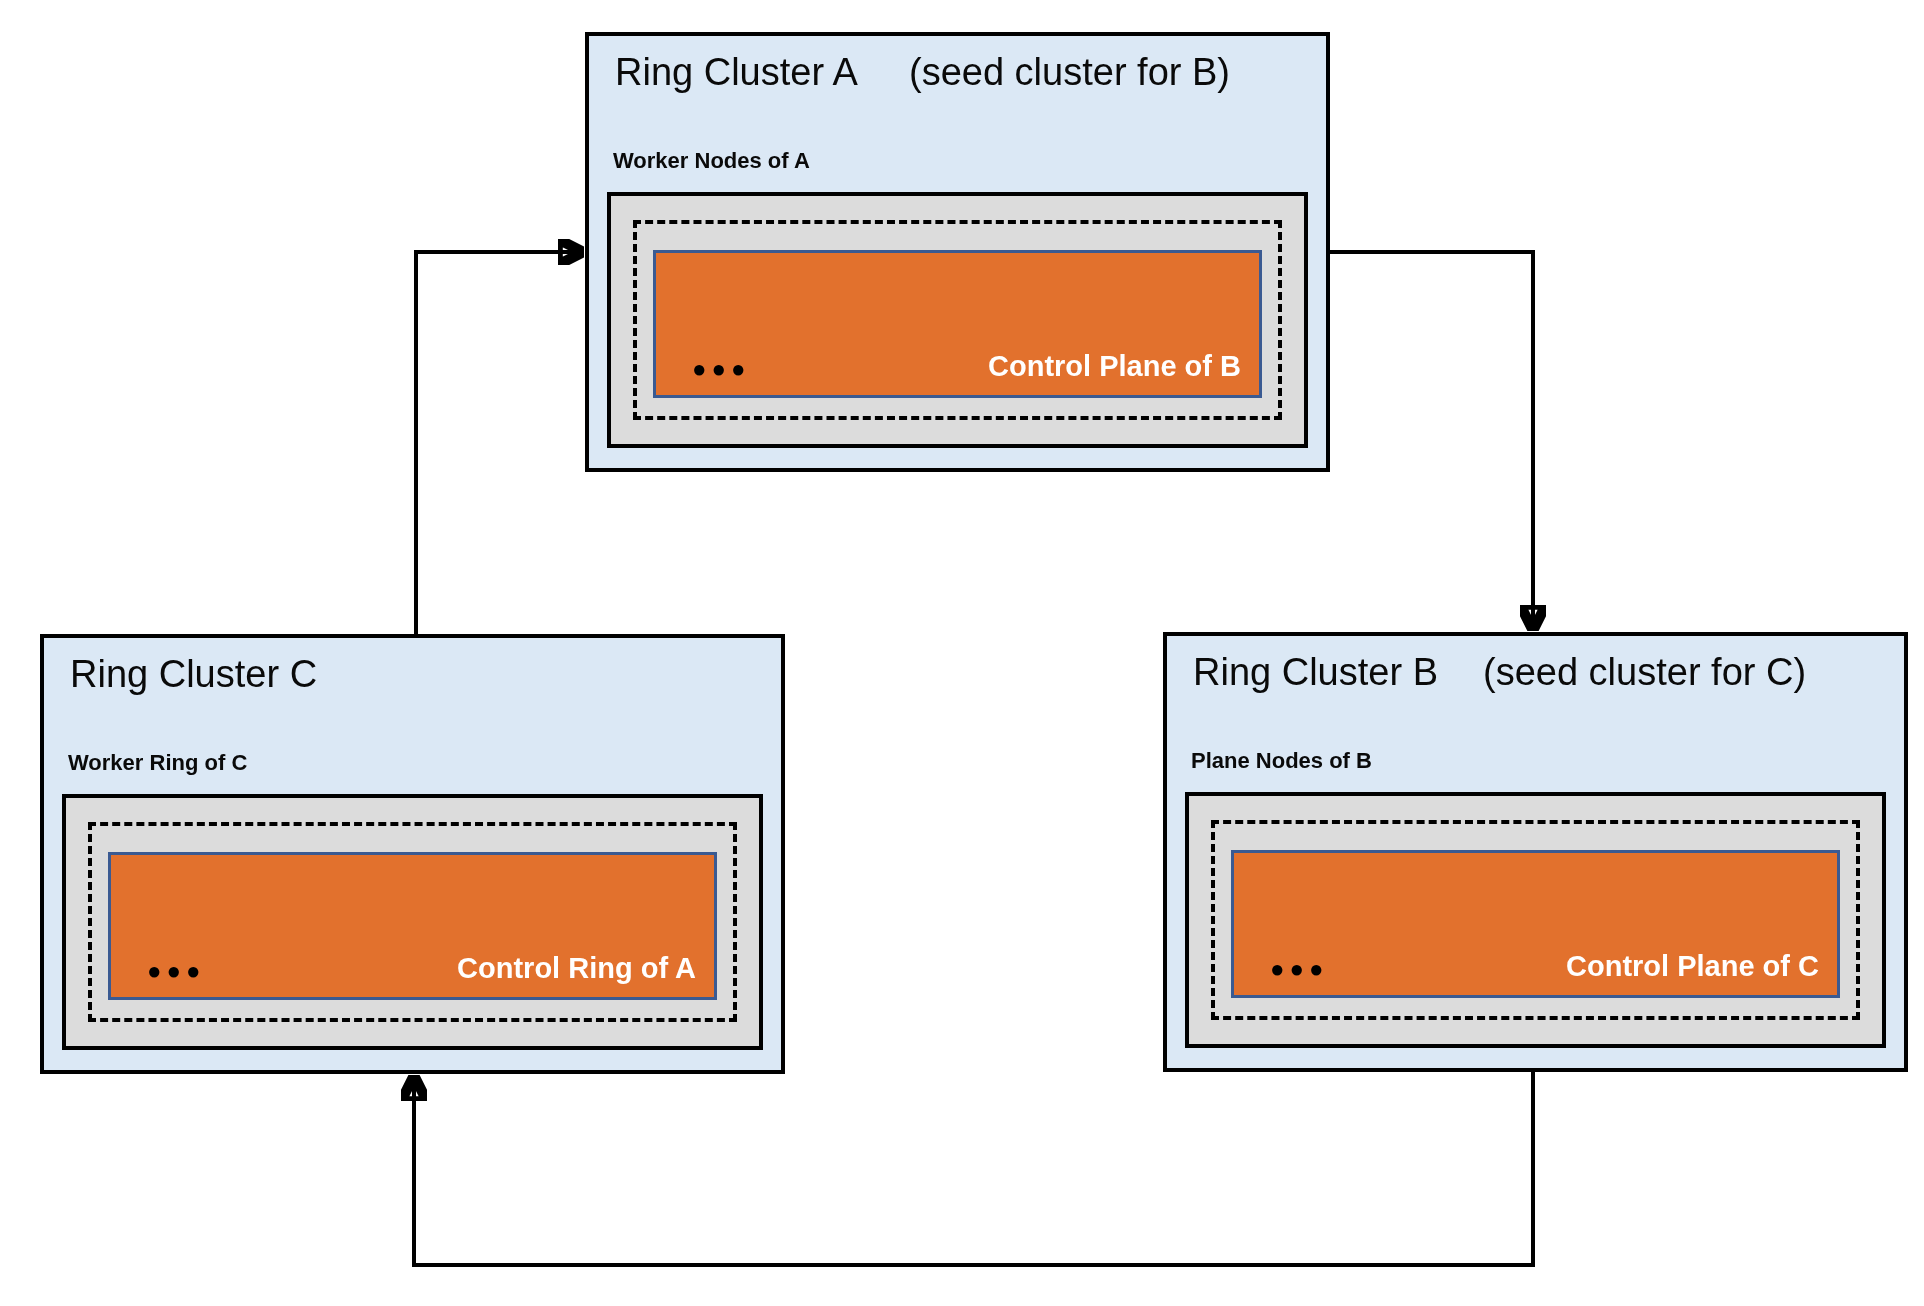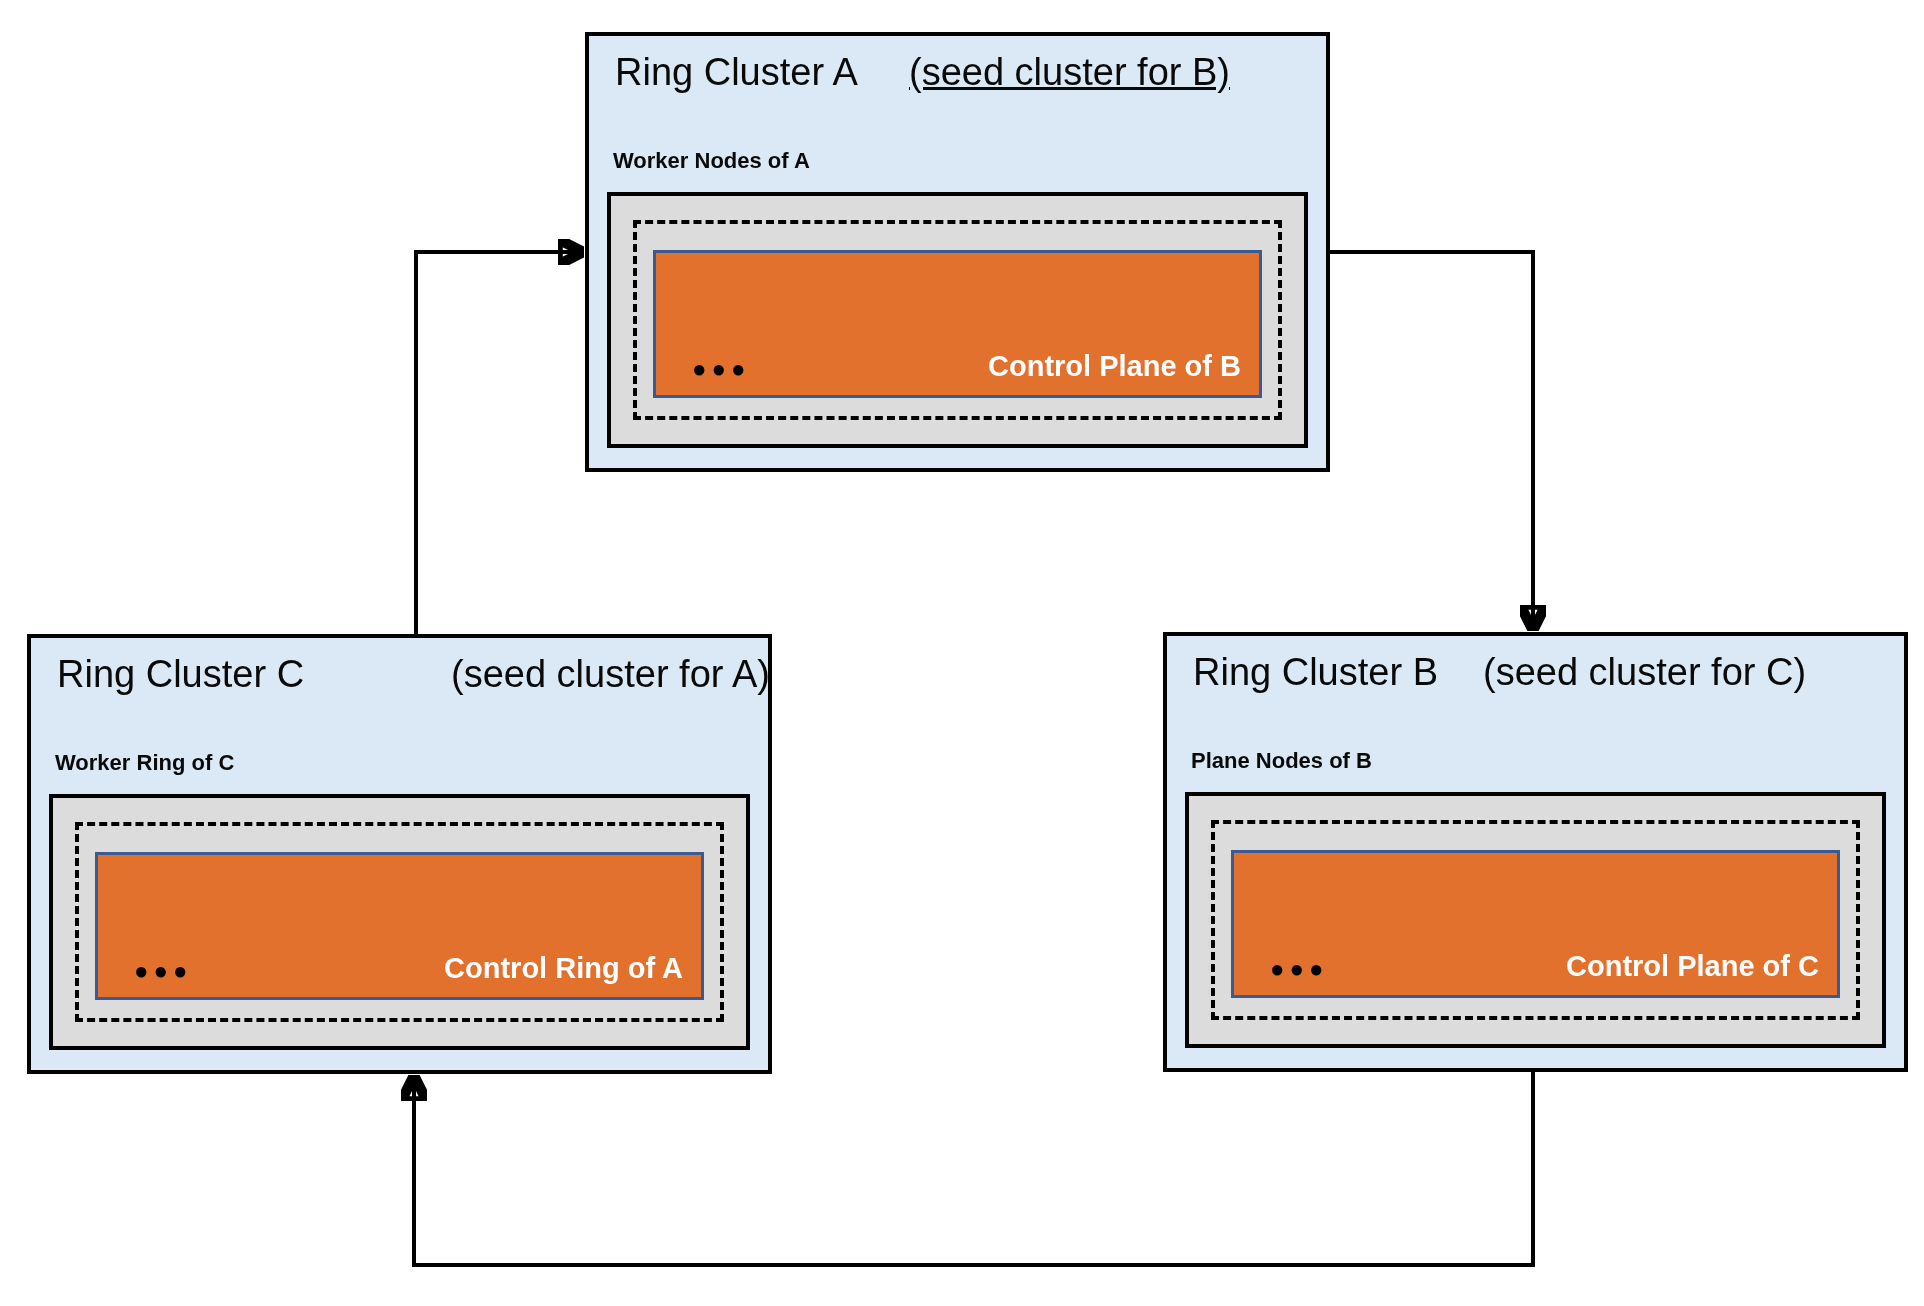--- a/index.html
+++ b/index.html
@@ -34,37 +34,37 @@
   .cluster{
     position:absolute;
     width:745px;
     height:440px;
     box-sizing:border-box;
     border:4px solid var(--cluster-border);
     background:var(--cluster-fill);
   }
   .pos-a{left:585px;top:32px;}
   .pos-b{left:1163px;top:632px;}
-  .pos-c{left:27px;top:634px;padding-left:23px;}
+  .pos-c{left:40px;top:634px;padding-left:23px;}
 
   .cluster-title{
     position:absolute;
     left:26px;top:14px;
     font-size:38px;
     line-height:1.2;
     white-space:nowrap;
   }
   .seed-note{
     position:absolute;
     top:14px;
     font-size:38px;
     line-height:1.2;
     white-space:nowrap;
   }
-  .pos-a .seed-note{left:320px;text-decoration:underline;}
+  .pos-a .seed-note{left:320px;}
   .pos-b .seed-note{left:316px;}
   .pos-c .seed-note{left:420px;}
 
   .worker-label{
     position:absolute;
     left:24px;top:112px;
     font-size:22px;
     font-weight:bold;
     white-space:nowrap;
     text-align:center;
@@ -148,21 +148,20 @@
         <div class="control-plane">
           <span class="dots">●●●</span>
           <span class="cp-label">Control Plane of C</span>
         </div>
       </div>
     </div>
   </div>
 
   <div class="cluster pos-c">
     <span class="cluster-title">Ring Cluster C</span>
-    <span class="seed-note">(seed cluster for A)</span>
     <div class="worker-label">Worker Ring of C</div>
     <div class="node-box">
       <div class="dashed-box">
         <div class="control-plane">
           <span class="dots">●●●</span>
           <span class="cp-label">Control Ring of A</span>
         </div>
       </div>
     </div>
   </div>

